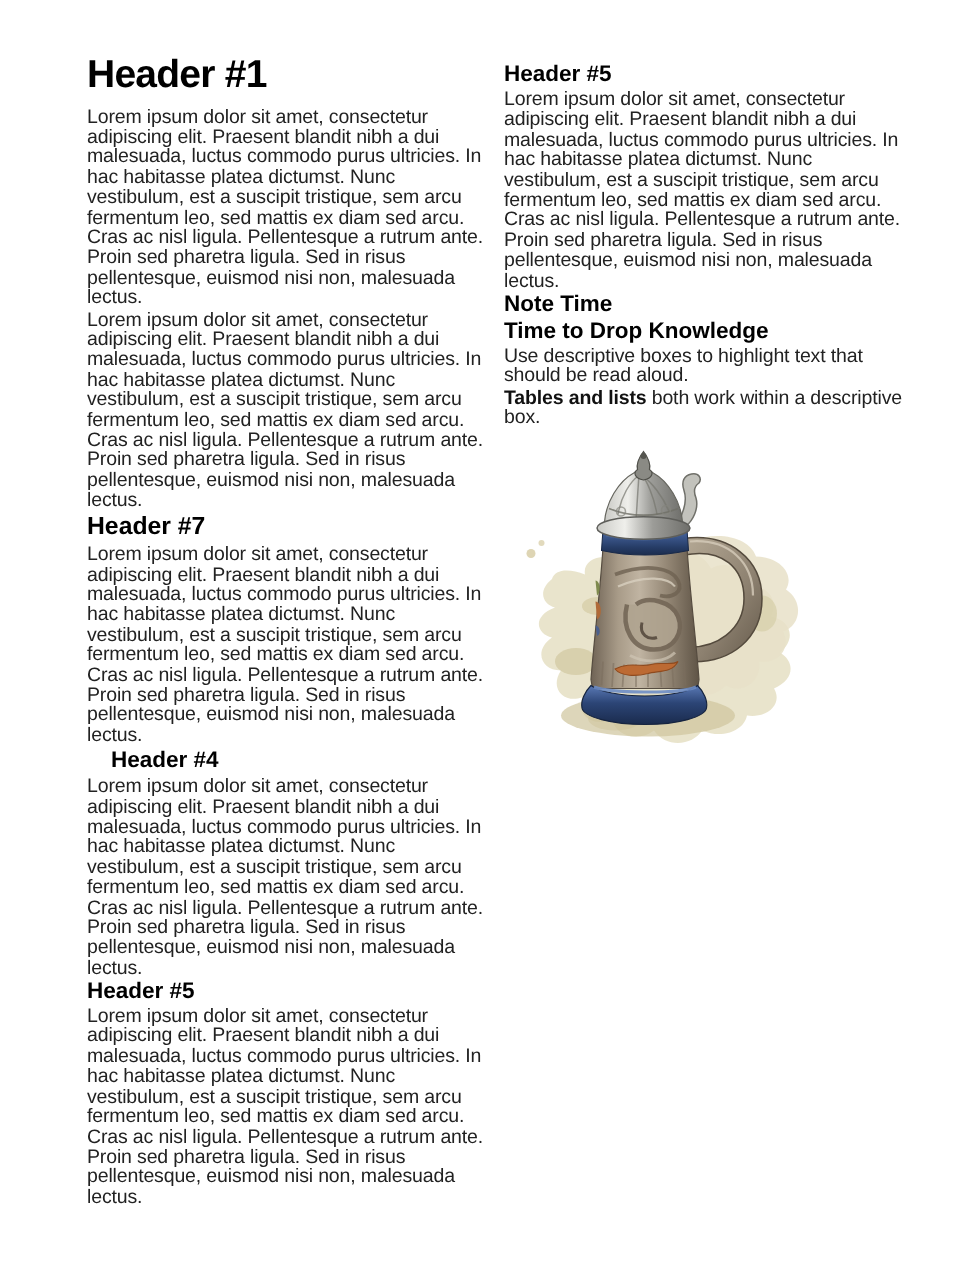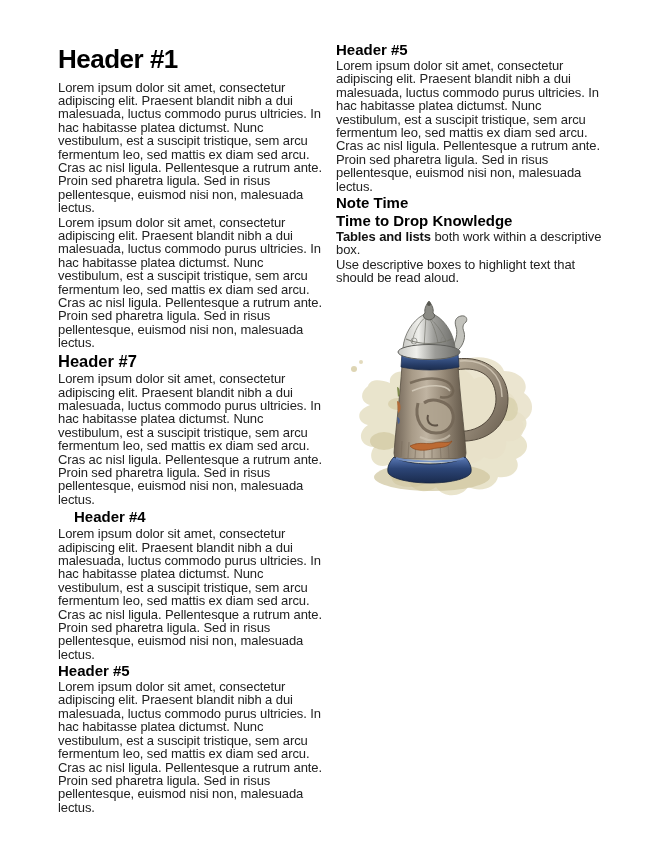--- a/index.html
+++ b/index.html
@@ -1,18 +1,18 @@
 <!DOCTYPE html>
 <html><head>
 <meta charset="utf-8">
 <style>
   html,body{margin:0;padding:0;background:#ffffff;}
   .canvas{position:relative;width:652px;height:844px;background:#ffffff;overflow:hidden;
           font-family:"Liberation Sans","DejaVu Sans",sans-serif;color:#1e1e1e;}
-  .col-left{position:absolute;left:58px;top:46px;width:266px;}
+  .col-left{position:absolute;left:58px;top:36px;width:266px;}
   .col-right{position:absolute;left:336px;top:40px;width:266px;}
   h1,h2,h3,h4,h5{color:#000;line-height:1.06;font-weight:bold;}
   h1{font-size:26px;margin:0 0 7px;letter-spacing:-0.5px;}
   h2{font-size:20px;margin:3px 0 3px;}
   h3{font-size:16.5px;margin:3px 0 2px;}
   h4{font-size:15px;margin:3px 16px 2px;}
   h5{font-size:15px;margin:2px 0 1px;}
   p.body{font-size:13px;line-height:13.4px;margin:0 0 1px;letter-spacing:-0.1px;color:#222;}
   p.body strong{color:#111;}
   .illustration{position:absolute;left:340px;top:291px;width:270px;height:220px;}
@@ -48,22 +48,22 @@
   <div class="col-right">
     <section>
       <h5>Header #5</h5>
       <p class="body">Lorem ipsum dolor sit amet, consectetur adipiscing elit. Praesent blandit nibh a dui malesuada, luctus commodo purus ultricies. In hac habitasse platea dictumst. Nunc vestibulum, est a suscipit tristique, sem arcu fermentum leo, sed mattis ex diam sed arcu. Cras ac nisl ligula. Pellentesque a rutrum ante. Proin sed pharetra ligula. Sed in risus pellentesque, euismod nisi non, malesuada lectus.</p>
     </section>
     <section>
       <h5>Note Time</h5>
     </section>
     <section>
       <h5>Time to Drop Knowledge</h5>
+      <p class="body">Use descriptive boxes to highlight text that should be read aloud.</p>
       <p class="body"><strong>Tables and lists</strong><span> both work within a descriptive box.</span></p>
-      <p class="body">Use descriptive boxes to highlight text that should be read aloud.</p>
     </section>
   </div>
 
   <div class="illustration">
     <svg viewBox="0 0 270 220" xmlns="http://www.w3.org/2000/svg">
       <defs>
         <linearGradient id="metal" x1="0" y1="0" x2="1" y2="0">
           <stop offset="0" stop-color="#c9c9c5"></stop>
             <stop offset="0.3" stop-color="#efefeb"></stop>
           <stop offset="0.6" stop-color="#9c9c98"></stop>

